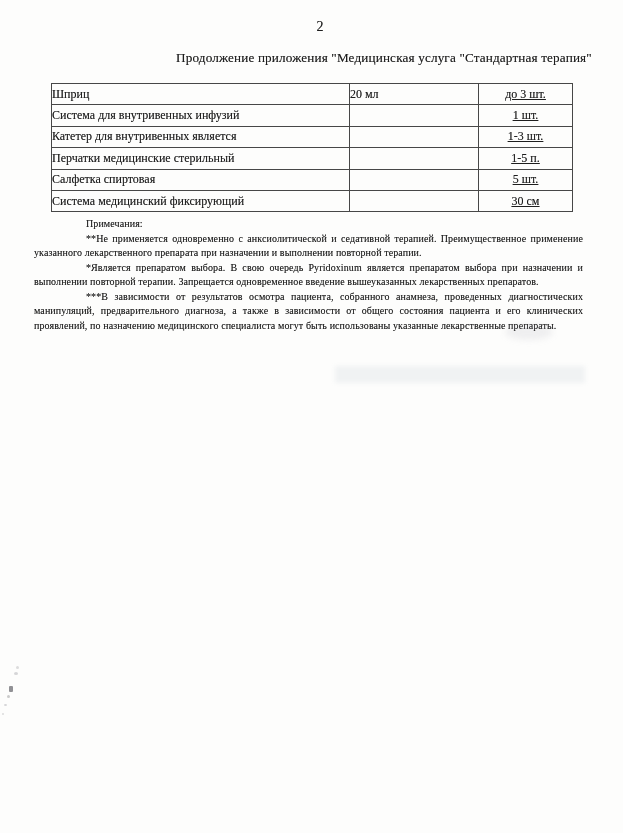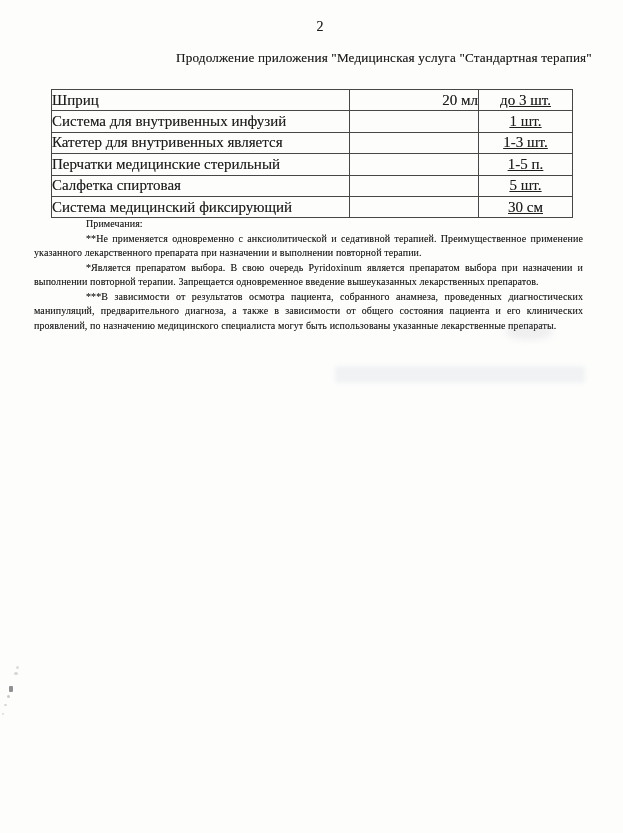--- a/index.html
+++ b/index.html
@@ -38,33 +38,32 @@
     white-space: nowrap;
   }
 
   table.supply-table {
     position: absolute;
     top: 83px;
     left: 51px;
     width: 521px;
     border-collapse: collapse;
     table-layout: fixed;
-    font-size: 15px;
-    margin-top: 6px;
+    font-size: 12px;
   }
   table.supply-table td {
     border: 1px solid #474747;
     height: 20.4px;
     padding: 0;
     vertical-align: middle;
     overflow: hidden;
     white-space: nowrap;
   }
   td.cell-name { padding-left: 5px; }
-  td.cell-volume { text-align: right; }
+  td.cell-volume { text-align: left; }
   td.cell-qty { text-align: center; text-decoration: underline; }
 
   .notes {
     position: absolute;
     top: 217px;
     left: 34px;
     width: 549px;
     font-size: 10px;
     line-height: 14.5px;
     text-align: justify;

